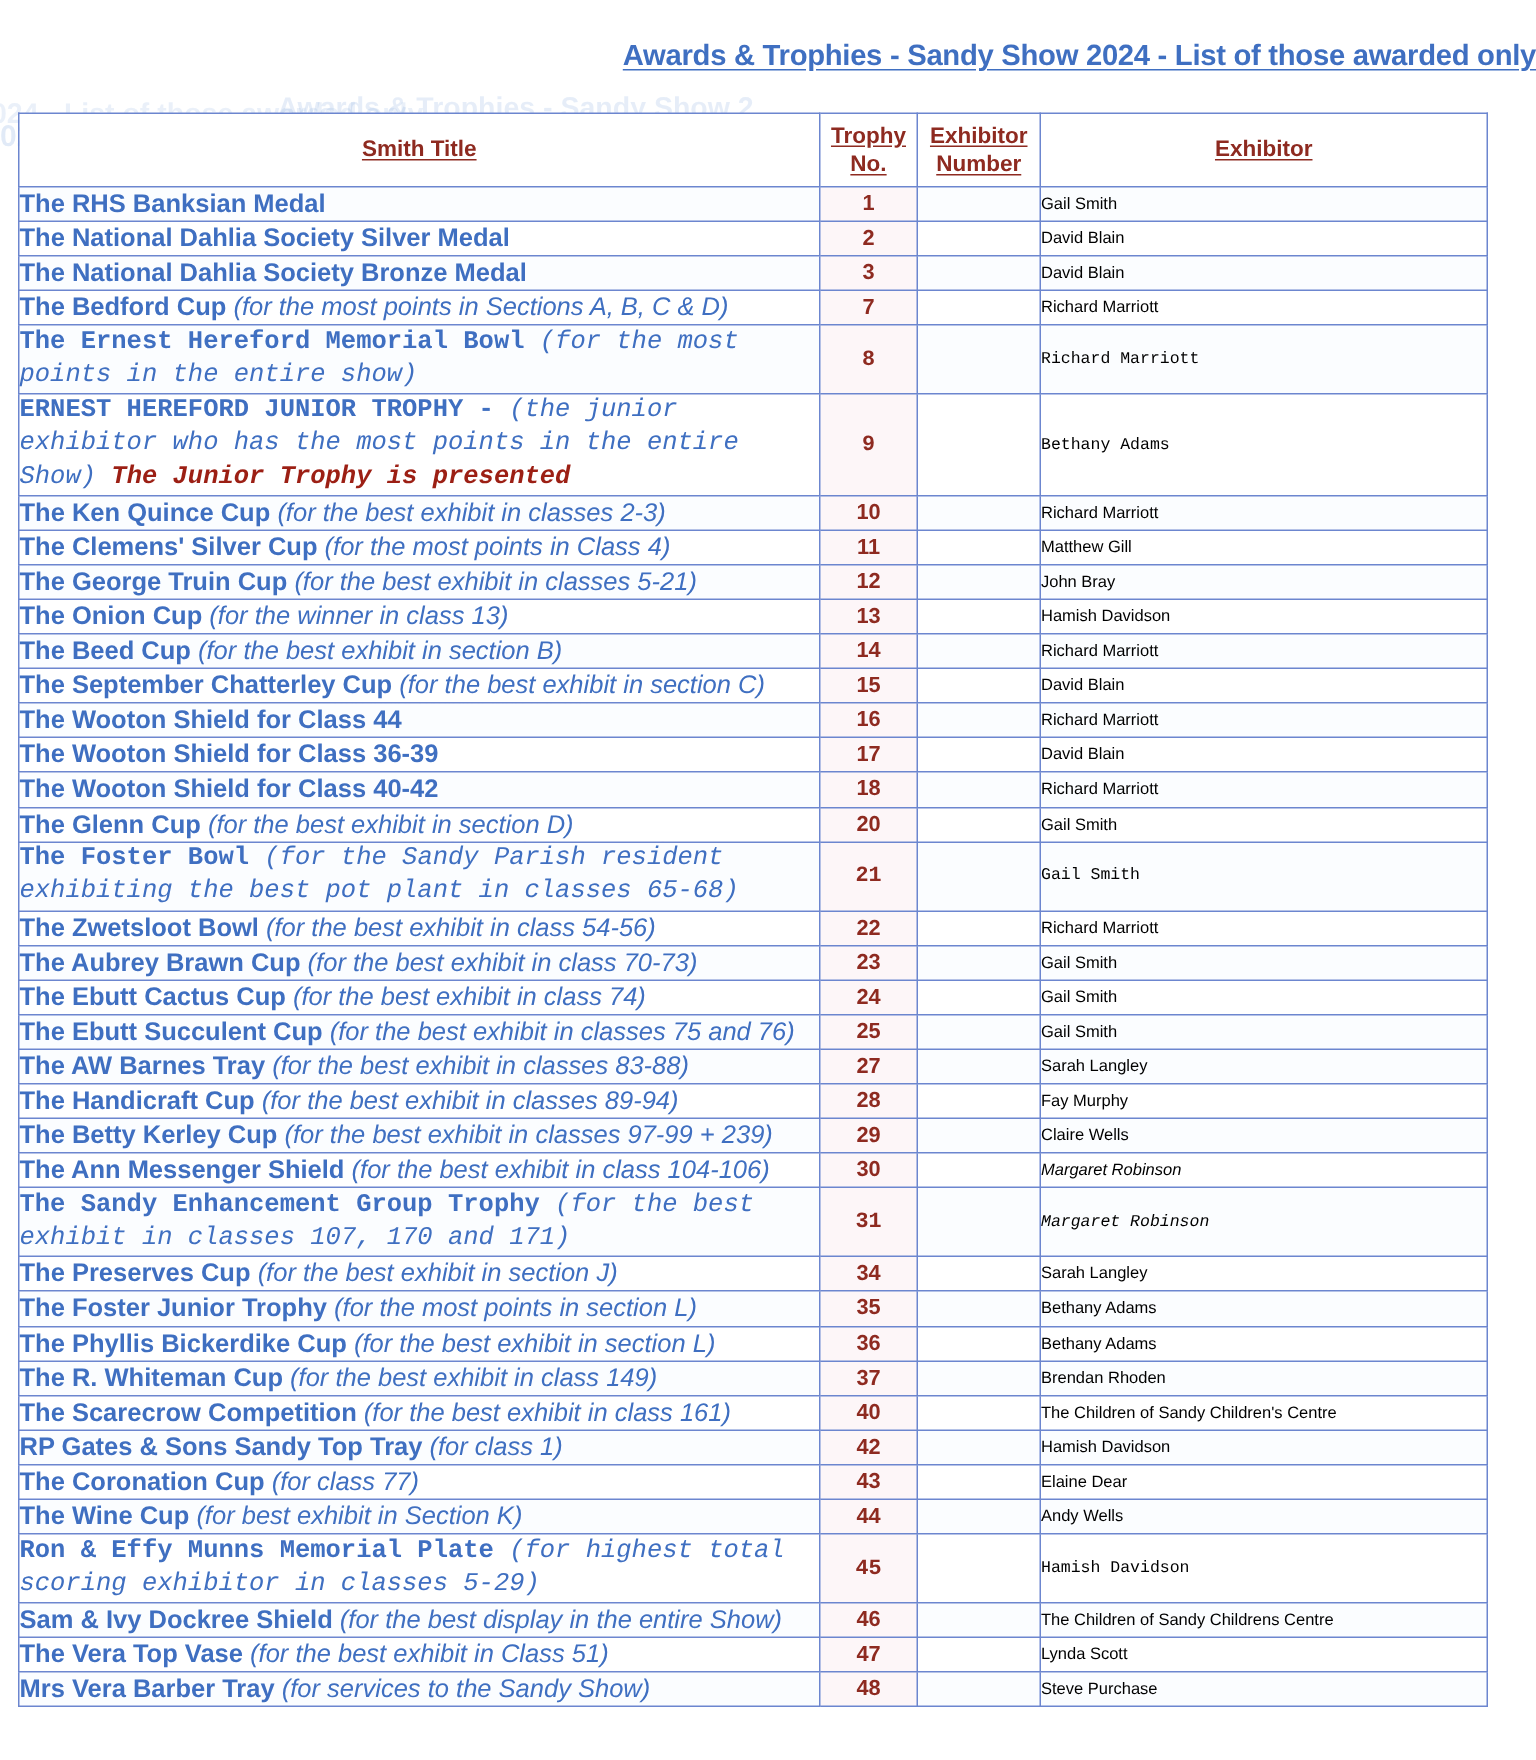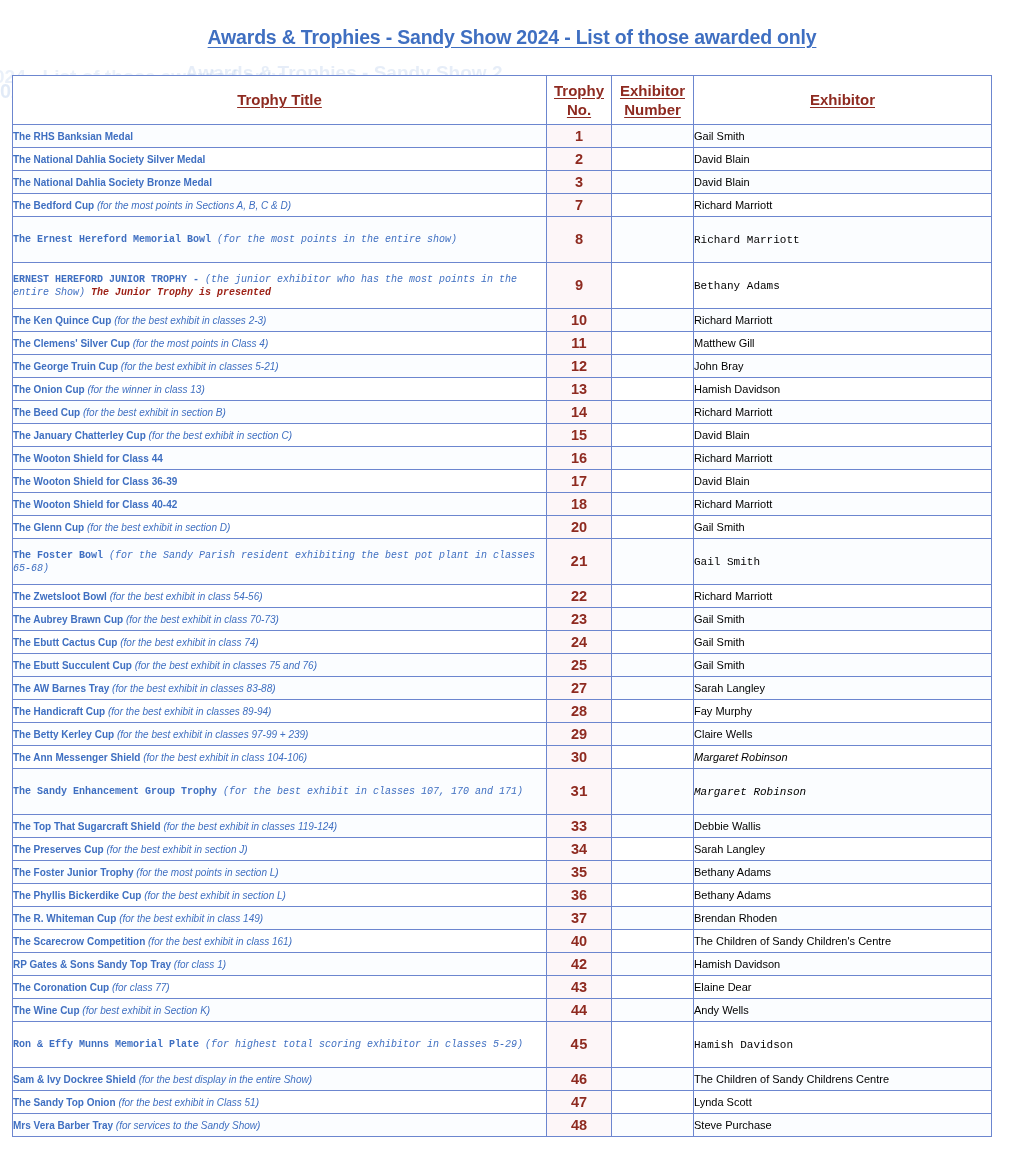--- a/index.html
+++ b/index.html
@@ -14,21 +14,21 @@
     overflow: hidden;
     position: relative;
   }
 
   
   #page-title-wrap {
     position: absolute;
     top: 26px;
     left: 0;
     width: 1024px;
-    text-align: center;
+    text-align: right;
   }
   #page-title {
     display: inline-block;
     font-size: 19.5px;
     font-weight: bold;
     color: #3f6fc1;
     text-decoration: underline;
     text-underline-offset: 3px;
     letter-spacing: -0.2px;
     white-space: nowrap;
@@ -111,21 +111,21 @@
   thead th span.hdr {
     display: inline-block;
     text-decoration: underline;
     text-underline-offset: 2px;
   }
 
   
   td.title-cell {
     padding: 2px 0 2px 6px;
     line-height: 1.30;
-    font-size: 10px;
+    font-size: 17px;
     color: #3f6fc1;
     text-align: left;
   }
   td.title-cell .t-name {
     font-weight: bold;
   }
   td.title-cell .t-desc {
     font-style: italic;
     font-weight: normal;
   }
@@ -185,21 +185,21 @@
 <table id="trophy-table">
   <colgroup>
     <col class="c-title">
       <col class="c-no">
       <col class="c-exno">
       <col class="c-ex">
   </colgroup>
   <thead>
     <tr>
       <th>
-        <span class="hdr">Trophy Title</span>
+        <span class="hdr">Smith Title</span>
       </th>
       <th>
         <span class="hdr">Trophy</span><br>
         <span class="hdr">No.</span>
       </th>
       <th>
         <span class="hdr">Exhibitor</span><br>
         <span class="hdr">Number</span>
       </th>
       <th>
@@ -268,21 +268,21 @@
         <td class="exno-cell"></td>
         <td class="ex-cell">Hamish Davidson</td>
       </tr>
       <tr class="r1 tintA">
         <td class="title-cell"><span class="t-name">The Beed Cup</span>  <span class="t-desc">(for the best exhibit in section B)</span></td>
         <td class="no-cell">14</td>
         <td class="exno-cell"></td>
         <td class="ex-cell">Richard Marriott</td>
       </tr>
       <tr class="r1 tintB">
-        <td class="title-cell"><span class="t-name">The January Chatterley Cup</span>  <span class="t-desc">(for the best exhibit in section C)</span></td>
+        <td class="title-cell"><span class="t-name">The September Chatterley Cup</span>  <span class="t-desc">(for the best exhibit in section C)</span></td>
         <td class="no-cell">15</td>
         <td class="exno-cell"></td>
         <td class="ex-cell">David Blain</td>
       </tr>
       <tr class="r1 tintA">
         <td class="title-cell"><span class="t-name">The Wooton Shield for Class 44</span></td>
         <td class="no-cell">16</td>
         <td class="exno-cell"></td>
         <td class="ex-cell">Richard Marriott</td>
       </tr>
@@ -357,26 +357,20 @@
         <td class="no-cell">30</td>
         <td class="exno-cell"></td>
         <td class="ex-cell ital">Margaret Robinson</td>
       </tr>
       <tr class="r2 tintA">
         <td class="title-cell"><span class="t-name">The Sandy Enhancement Group Trophy</span>  <span class="t-desc">(for the best exhibit in classes 107, 170 and 171)</span></td>
         <td class="no-cell">31</td>
         <td class="exno-cell"></td>
         <td class="ex-cell ital">Margaret Robinson</td>
       </tr>
-      <tr class="r1 tintA">
-        <td class="title-cell"><span class="t-name">The Top That Sugarcraft Shield</span>  <span class="t-desc">(for the best exhibit in classes 119-124)</span></td>
-        <td class="no-cell">33</td>
-        <td class="exno-cell"></td>
-        <td class="ex-cell">Debbie Wallis</td>
-      </tr>
       <tr class="r1 tintB">
         <td class="title-cell"><span class="t-name">The Preserves Cup</span>  <span class="t-desc">(for the best exhibit in section J)</span></td>
         <td class="no-cell">34</td>
         <td class="exno-cell"></td>
         <td class="ex-cell">Sarah Langley</td>
       </tr>
       <tr class="r1 tintA">
         <td class="title-cell"><span class="t-name">The Foster Junior Trophy</span>  <span class="t-desc">(for the most points in section L)</span></td>
         <td class="no-cell">35</td>
         <td class="exno-cell"></td>
@@ -424,21 +418,21 @@
         <td class="exno-cell"></td>
         <td class="ex-cell">Hamish Davidson</td>
       </tr>
       <tr class="r1 tintA">
         <td class="title-cell"><span class="t-name">Sam &amp; Ivy Dockree Shield</span>  <span class="t-desc">(for the best display in the entire Show)</span></td>
         <td class="no-cell">46</td>
         <td class="exno-cell"></td>
         <td class="ex-cell">The Children of Sandy Childrens Centre</td>
       </tr>
       <tr class="r1 tintB">
-        <td class="title-cell"><span class="t-name">The Sandy Top Onion</span>  <span class="t-desc">(for the best exhibit in Class 51)</span></td>
+        <td class="title-cell"><span class="t-name">The Vera Top Vase</span>  <span class="t-desc">(for the best exhibit in Class 51)</span></td>
         <td class="no-cell">47</td>
         <td class="exno-cell"></td>
         <td class="ex-cell">Lynda Scott</td>
       </tr>
       <tr class="r1 tintA">
         <td class="title-cell"><span class="t-name">Mrs Vera Barber Tray</span>  <span class="t-desc">(for services to the Sandy Show)</span></td>
         <td class="no-cell">48</td>
         <td class="exno-cell"></td>
         <td class="ex-cell">Steve Purchase</td>
       </tr>

